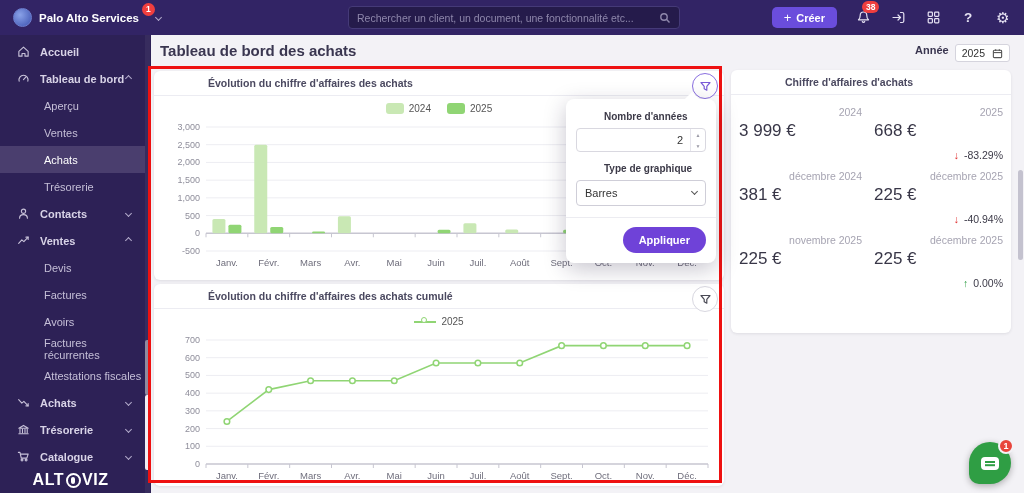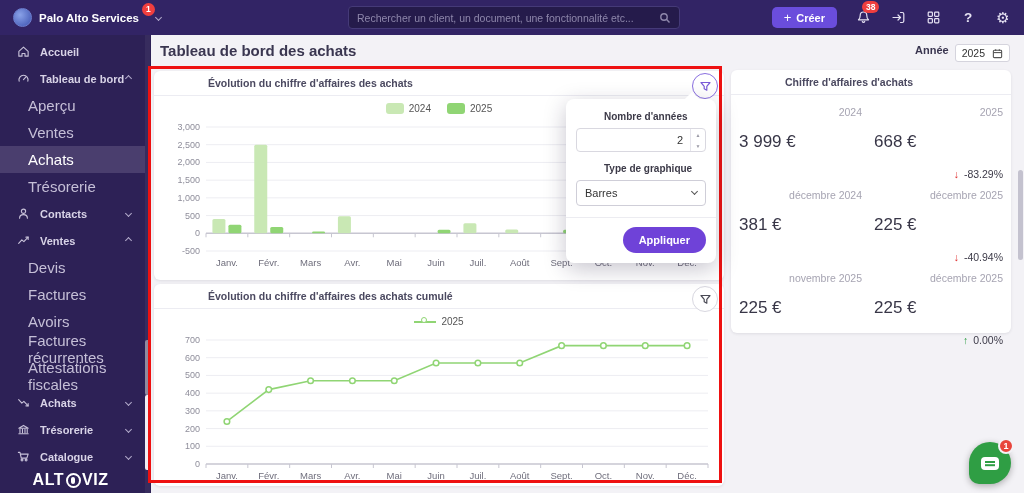--- a/index.html
+++ b/index.html
@@ -30,21 +30,21 @@
   .icon-wrap svg{width:15px;height:15px;stroke:#e6e2f3;fill:none;stroke-width:1.2;stroke-linecap:round;stroke-linejoin:round;}
   .count-badge{position:absolute;top:-5px;left:8px;background:#f03e3e;color:#fff;font-size:8.5px;font-weight:700;padding:1px 4px;border-radius:8px;line-height:1.2;}
   .qmark{font-size:13.5px;font-weight:700;}
   .gear-glyph::before{content:"\2699";font-size:15px;}
 
   
   #sidebar{position:absolute;top:35px;left:0;width:151px;height:458px;background:#2d2156;z-index:30;}
   #sidebar-nav{position:absolute;top:3px;left:0;right:6px;}
   .side-item{display:flex;align-items:center;height:27px;font-size:11px;color:#cfc9df;cursor:pointer;position:relative;}
   .side-item.top{padding-left:17px;gap:10px;color:#d8d3e7;font-weight:600;}
-  .side-item.sub{padding-left:28px;font-size:15px;color:#c5bfd7;}
+  .side-item.sub{padding-left:44px;font-size:11px;color:#c5bfd7;}
   .side-item.active{background:#4a3e6e;color:#fff;}
   .side-ic{display:flex;}
   .side-ic svg{width:13px;height:13px;fill:none;stroke:#c8c2d9;stroke-width:1.2;stroke-linecap:round;stroke-linejoin:round;}
   .side-item .chev{position:absolute;right:14px;color:#b3abcc;}
   .side-scroll{position:absolute;right:1px;top:0;width:5px;height:100%;background:rgba(255,255,255,.05);}
   .side-scroll .seg{position:absolute;width:5px;border-radius:2px;}
   .seg.gray{top:305px;height:55px;background:#8f8a9f;}
   .seg.white{top:360px;height:75px;background:#efeef4;}
   .logo{position:absolute;bottom:4px;left:0;width:141px;display:flex;align-items:center;justify-content:center;gap:1.5px;color:#fff;font-weight:700;font-size:16px;letter-spacing:.5px;}
   .logo-o{width:15px;height:15px;border:2.5px solid #fff;border-radius:50%;display:inline-flex;align-items:center;justify-content:center;}
@@ -90,24 +90,24 @@
   .popup-divider{height:1px;background:#ececf1;margin:0 -10px 9px;}
   .popup-foot{display:flex;justify-content:flex-end;}
   .apply-btn{background:#6f42d8;color:#fff;border:none;border-radius:15px;padding:7px 16px;font-size:11px;font-weight:600;cursor:pointer;font-family:inherit;}
 
   
   .kpi-card{position:absolute;left:584px;top:35px;width:280px;height:263px;background:#fff;border-radius:6px;box-shadow:0 1px 3px rgba(40,40,60,.10);}
   #kpi-rows{padding:2px 8px 0 6px;}
   .kpi-labels{display:flex;margin-top:9px;font-size:10.5px;color:#a6a4b2;}
   .kpi-labels span:first-child{width:47%;text-align:right;}
   .kpi-labels span:last-child{flex:1;text-align:right;}
-  .kpi-values{display:flex;margin-top:14px;font-size:17px;color:#383647;font-weight:500;}
+  .kpi-values{display:flex;margin-top:3px;font-size:17px;color:#383647;font-weight:500;}
   .kpi-values span:first-child{width:47%;text-align:left;padding-left:2px;}
   .kpi-values span:last-child{flex:1;text-align:left;padding-left:12px;}
-  .kpi-delta{text-align:right;font-size:10.5px;color:#3c3a48;margin-top:16px;margin-bottom:4px;}
+  .kpi-delta{text-align:right;font-size:10.5px;color:#3c3a48;margin-top:8px;margin-bottom:4px;}
   .kpi-delta .arr{font-weight:700;margin-right:2px;}
 
   .main-scroll{position:absolute;right:1px;top:135px;width:5px;height:100px;}
   .main-scroll .thumb{width:5px;height:90px;background:#c4c2cf;border-radius:3px;}
 
   
   .chat-bubble{position:absolute;right:13px;bottom:9px;width:42px;height:42px;background:#2f9e44;border-radius:50% 50% 50% 10px;box-shadow:0 2px 7px rgba(0,0,0,.3);cursor:pointer;z-index:110;}
   .chat-ic{position:absolute;left:12px;top:15px;width:18px;height:13px;background:#fff;border-radius:4px;}
   .chat-ic::before{content:"";position:absolute;left:4px;top:4px;width:10px;height:1.6px;background:#2f9e44;box-shadow:0 3.2px 0 #2f9e44;}
   .chat-badge{position:absolute;top:-4px;right:-3px;width:16px;height:16px;background:#e8453c;border:2px solid #f3f2f6;border-radius:50%;color:#fff;font-size:9px;font-weight:700;display:flex;align-items:center;justify-content:center;}

